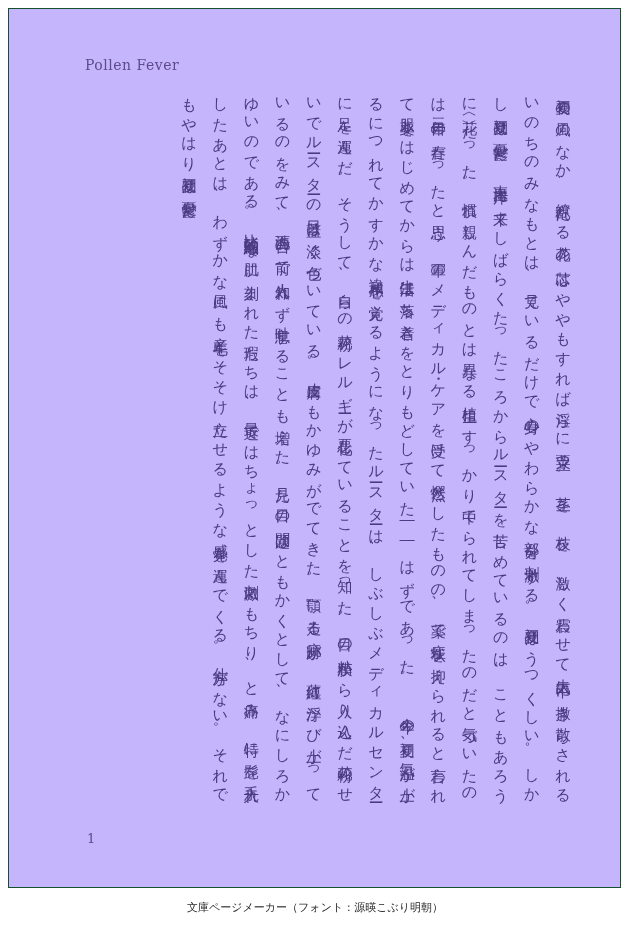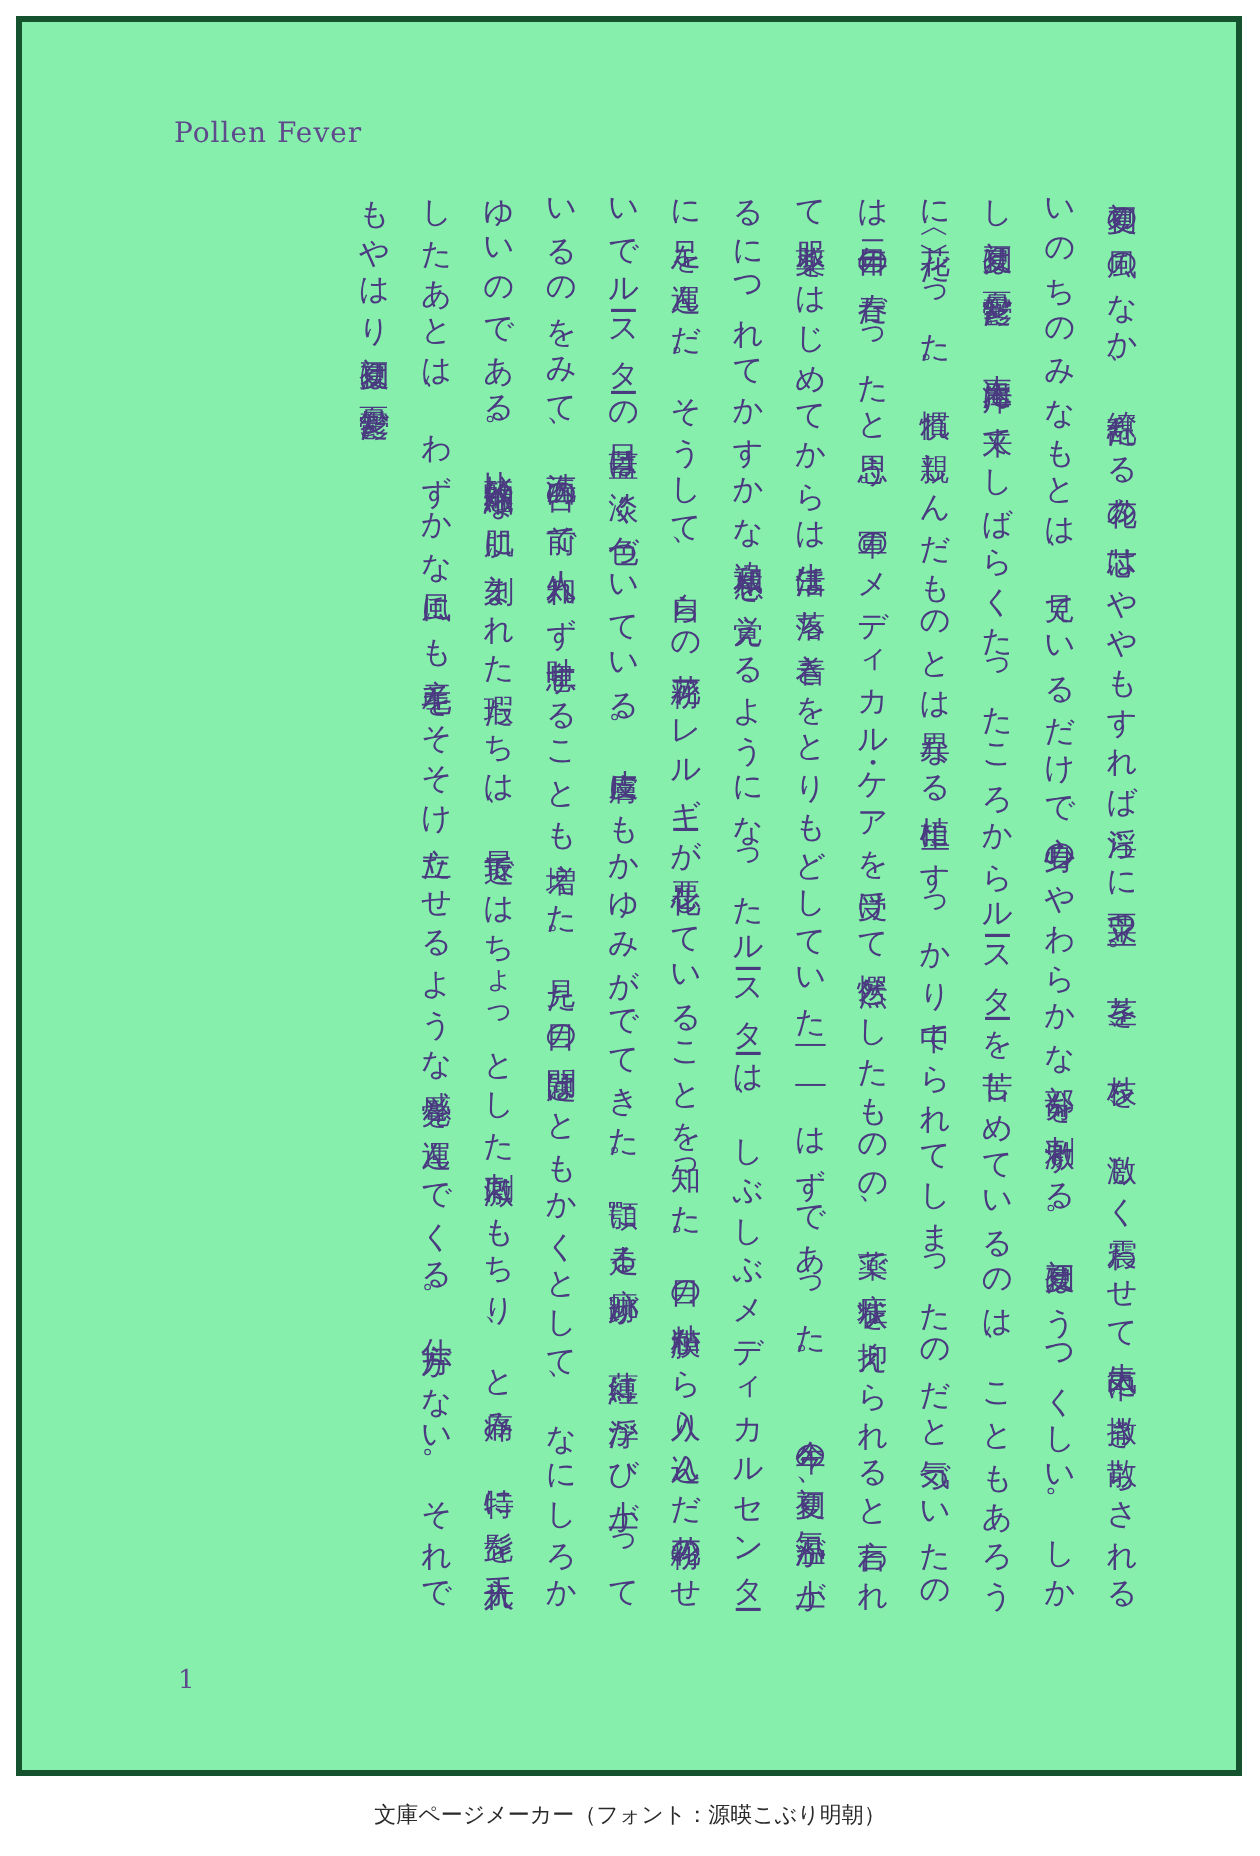--- a/index.html
+++ b/index.html
@@ -13,22 +13,22 @@
     font-family: "DejaVu Serif", serif;
     position: relative;
     overflow: hidden;
   }
   .page {
     position: absolute;
     left: 8px;
     top: 8px;
     width: 613px;
     height: 880px;
-    background: #86efac;
-    border: 3px solid #14532d;
+    background: #c4b5fd;
+    border: 1px solid #14532d;
     box-sizing: border-box;
     overflow: hidden;
   }
   .page-title {
     position: absolute;
     left: 76px;
     top: 48px;
     font-family: "DejaVu Serif", serif;
     font-size: 14px;
     color: #5f4a8b;

